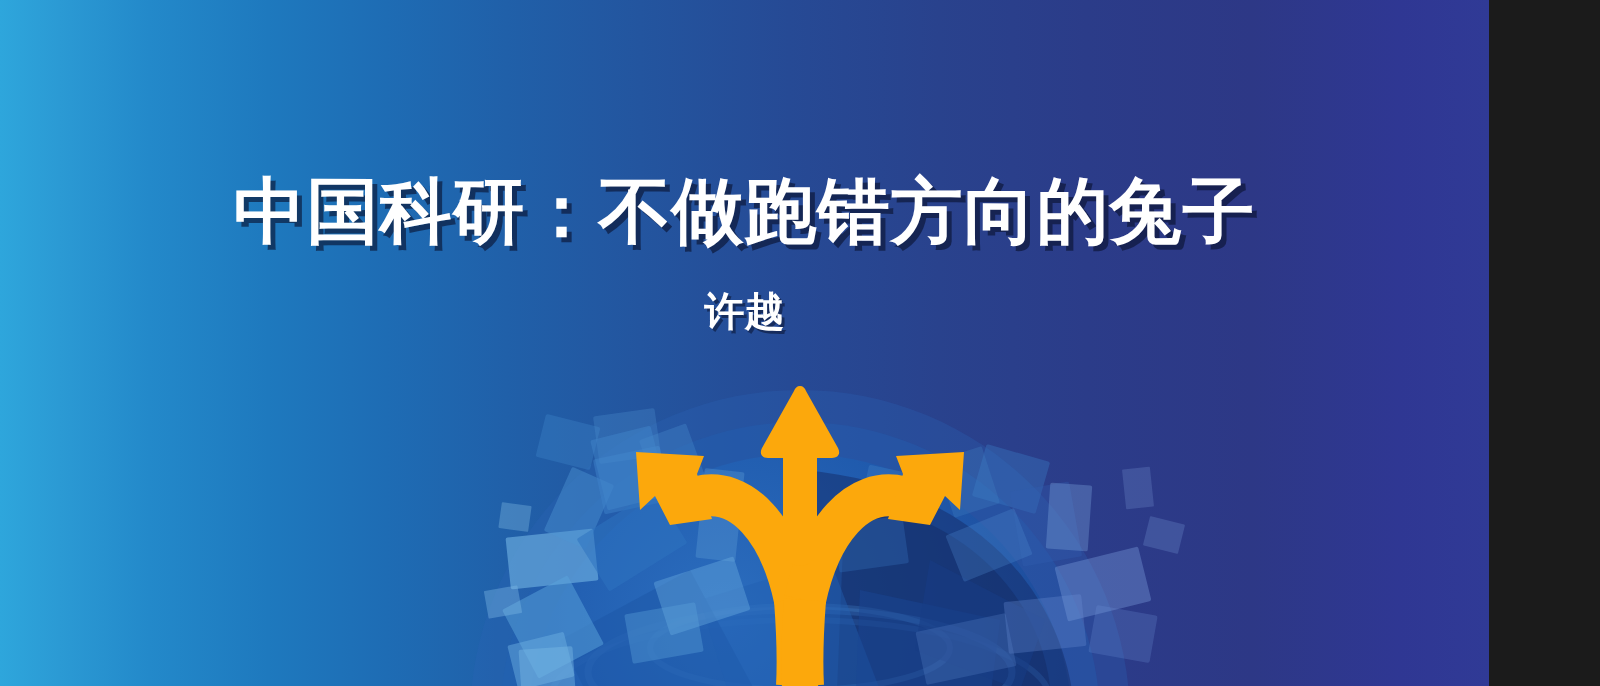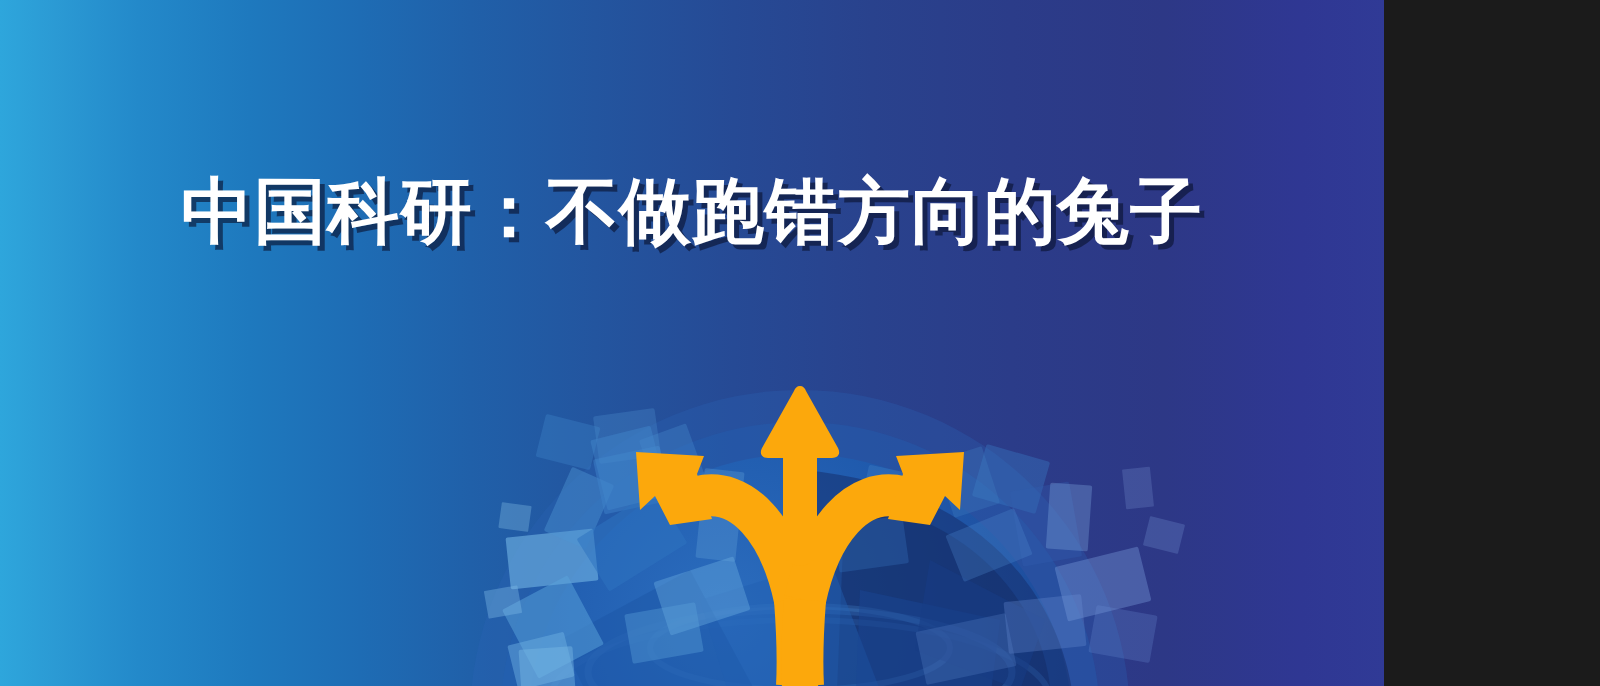--- a/index.html
+++ b/index.html
@@ -2,21 +2,21 @@
 <html><head>
 <meta charset="utf-8">
 <style>
   html, body {
     margin: 0;
     padding: 0;
     background: #1b1b1b;
   }
   #slide {
     position: relative;
-    width: 1384px;
+    width: 1489px;
     height: 686px;
     overflow: hidden;
     font-family: "Liberation Sans", "DejaVu Sans", sans-serif;
   }
 
   
   #bg-gradient {
     position: absolute;
     inset: 0;
     background: linear-gradient(90deg,
@@ -262,15 +262,16 @@
                    L 794 391
                    C 795 388 797 386 800 386 Z"></path>
           <path d="M 770 440 L 830 440 L 836 452 L 764 452 Z"></path>
         </g>
       </g>
     </svg>
   </div>
 
   <div id="text-layer">
     <h1 id="slide-title">中国科研：不做跑错方向的兔子</h1>
+    <div id="slide-subtitle">许越</div>
   </div>
 
 </div>
 
 </body></html>

